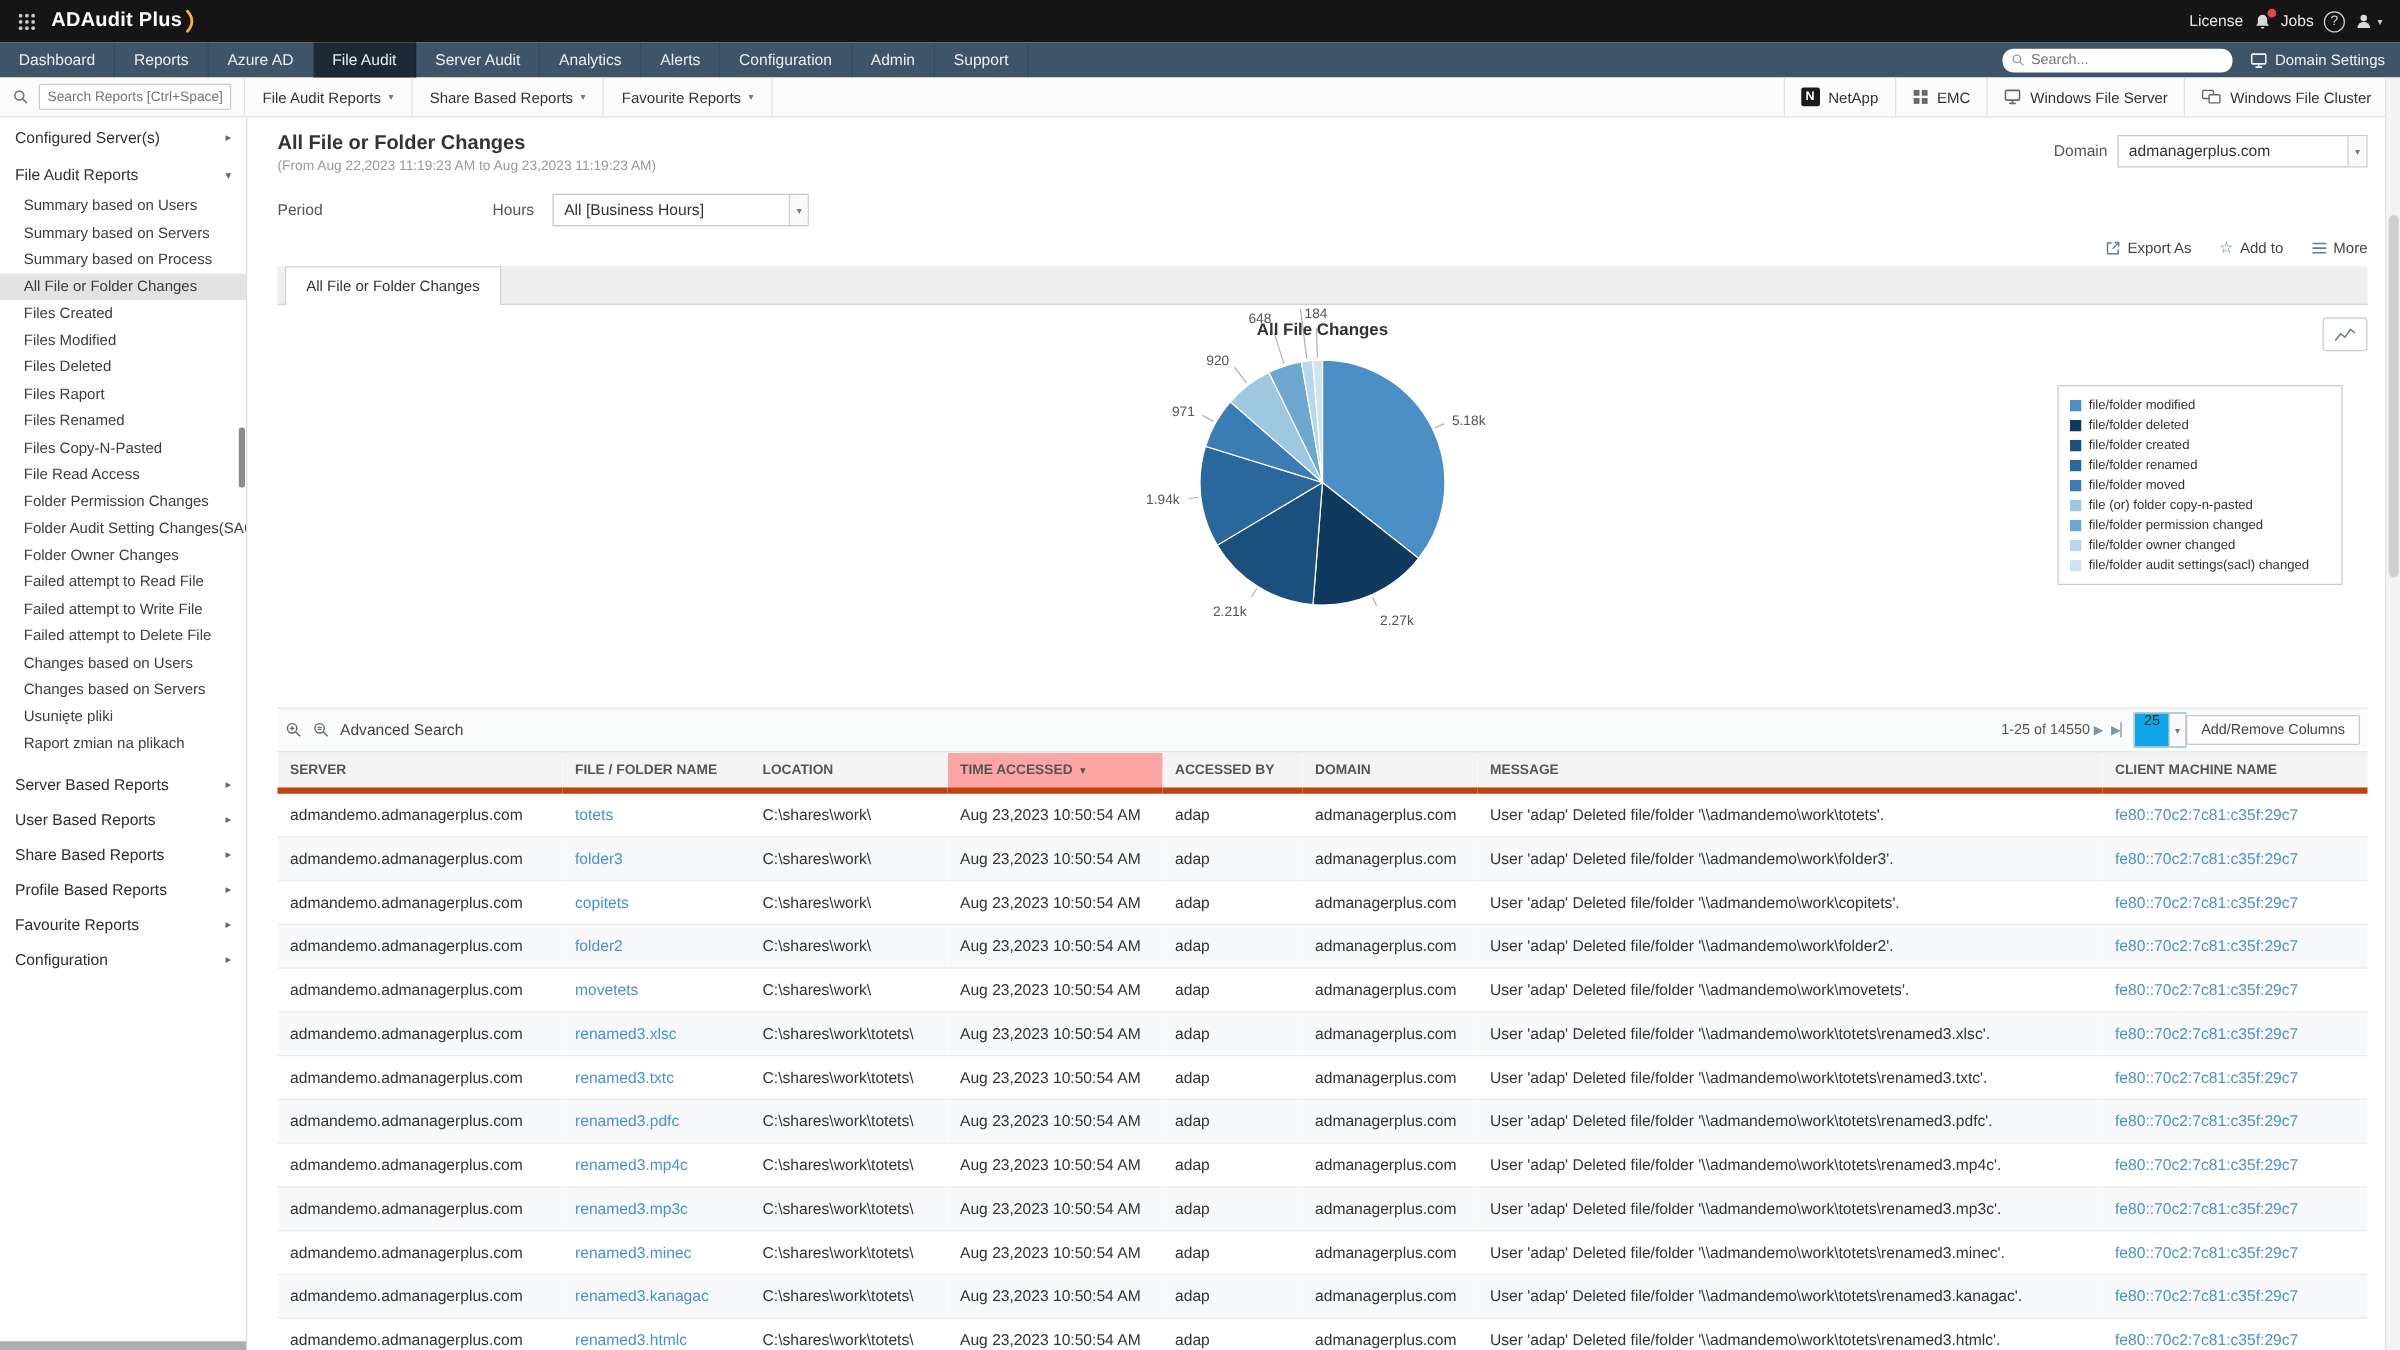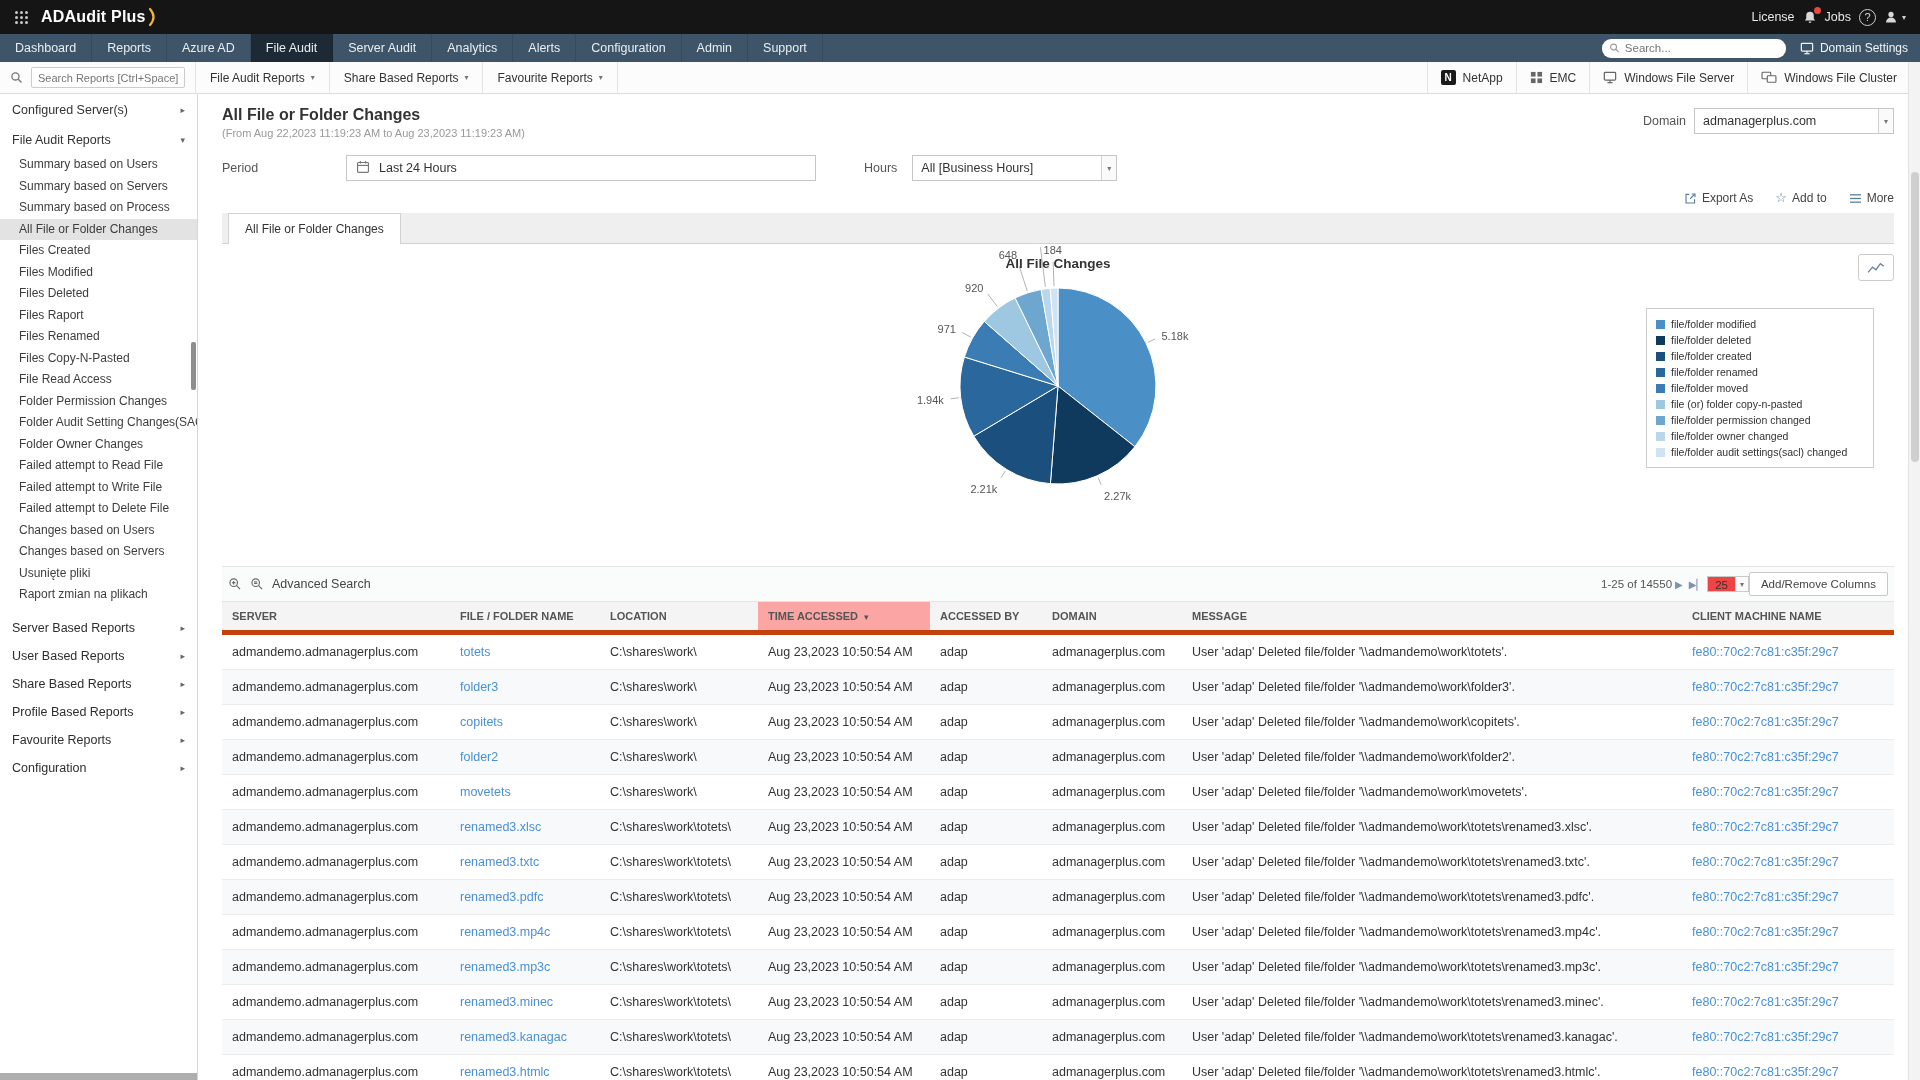--- a/index.html
+++ b/index.html
@@ -114,22 +114,22 @@
   .legend-label { font-size:10.5px; color:#333; line-height:13px; white-space:nowrap; }
 
   .table-toolbar { display:flex; align-items:center; justify-content:space-between; height:36px;
                    background:#fafbfb; border-top:1px solid #e4e4e4; border-bottom:1px solid #e4e4e4;
                    padding:0 6px; margin-top:4px; }
   .tt-left { display:flex; align-items:center; gap:8px; color:#444; font-size:12.5px; }
   .tt-left .t-ic { display:inline-flex; cursor:pointer; }
   .tt-right { display:flex; align-items:center; font-size:11.5px; color:#555; }
   .page-btn { display:inline-flex; align-items:center; justify-content:center; color:#7d95aa;
               font-size:10px; cursor:pointer; padding:2px 3px; }
-  .pagesize { display:flex; align-items:flex-end; border:1px solid #c9c9c9; height:16px; font-size:11.5px;
-              color:#333; cursor:pointer; background:#ef4444; }
+  .pagesize { display:flex; align-items:flex-start; border:1px solid #c9c9c9; height:28px; font-size:11.5px;
+              color:#333; cursor:pointer; background:#0ea5e9; }
   .pagesize .sel-text { padding:0 7px; }
   .pagesize .sel-caret { padding:0 4px; }
   .addremove-btn { border:1px solid #c9c9c9; background:#fff; height:24px; padding:0 11px;
                    font-size:11.5px; color:#444; border-radius:2px; cursor:pointer;
                    font-family:"Liberation Sans",sans-serif; }
 
   table { width:100%; border-collapse:collapse; table-layout:fixed; }
   th { font-size:11px; color:#555; text-align:left; padding:8px 10px; background:#f4f4f4;
        border-bottom:5px solid #c2410c; font-weight:bold; white-space:nowrap; overflow:hidden; cursor:pointer; }
   th.sorted { background:#fca5a5; }
@@ -357,31 +357,20 @@
         <span class="lbl">Domain</span>
         <div class="select domain">
           <span class="sel-text">admanagerplus.com</span>
           <span class="sel-caret">▾</span>
         </div>
       </div>
     </div>
 
     <div class="filter-bar">
       <span class="flabel first">Period</span>
-      <div class="period-input">
-        <span class="cal">
-          <svg width="14" height="14" viewBox="0 0 16 16" fill="none" stroke="#777" stroke-width="1.3">
-              <rect x="1.8" y="2.8" width="12.4" height="11.4" rx="1"></rect>
-              <line x1="1.8" y1="6.2" x2="14.2" y2="6.2"></line>
-              <line x1="5" y1="1" x2="5" y2="4"></line>
-              <line x1="11" y1="1" x2="11" y2="4"></line>
-            </svg>
-        </span>
-        <span>Last 24 Hours</span>
-      </div>
       <span class="flabel hours-lbl">Hours</span>
       <div class="select hours">
         <span class="sel-text">All [Business Hours]</span>
         <span class="sel-caret">▾</span>
       </div>
     </div>
 
     <div class="actions-row">
       <span class="action">
         <span class="a-ic">

